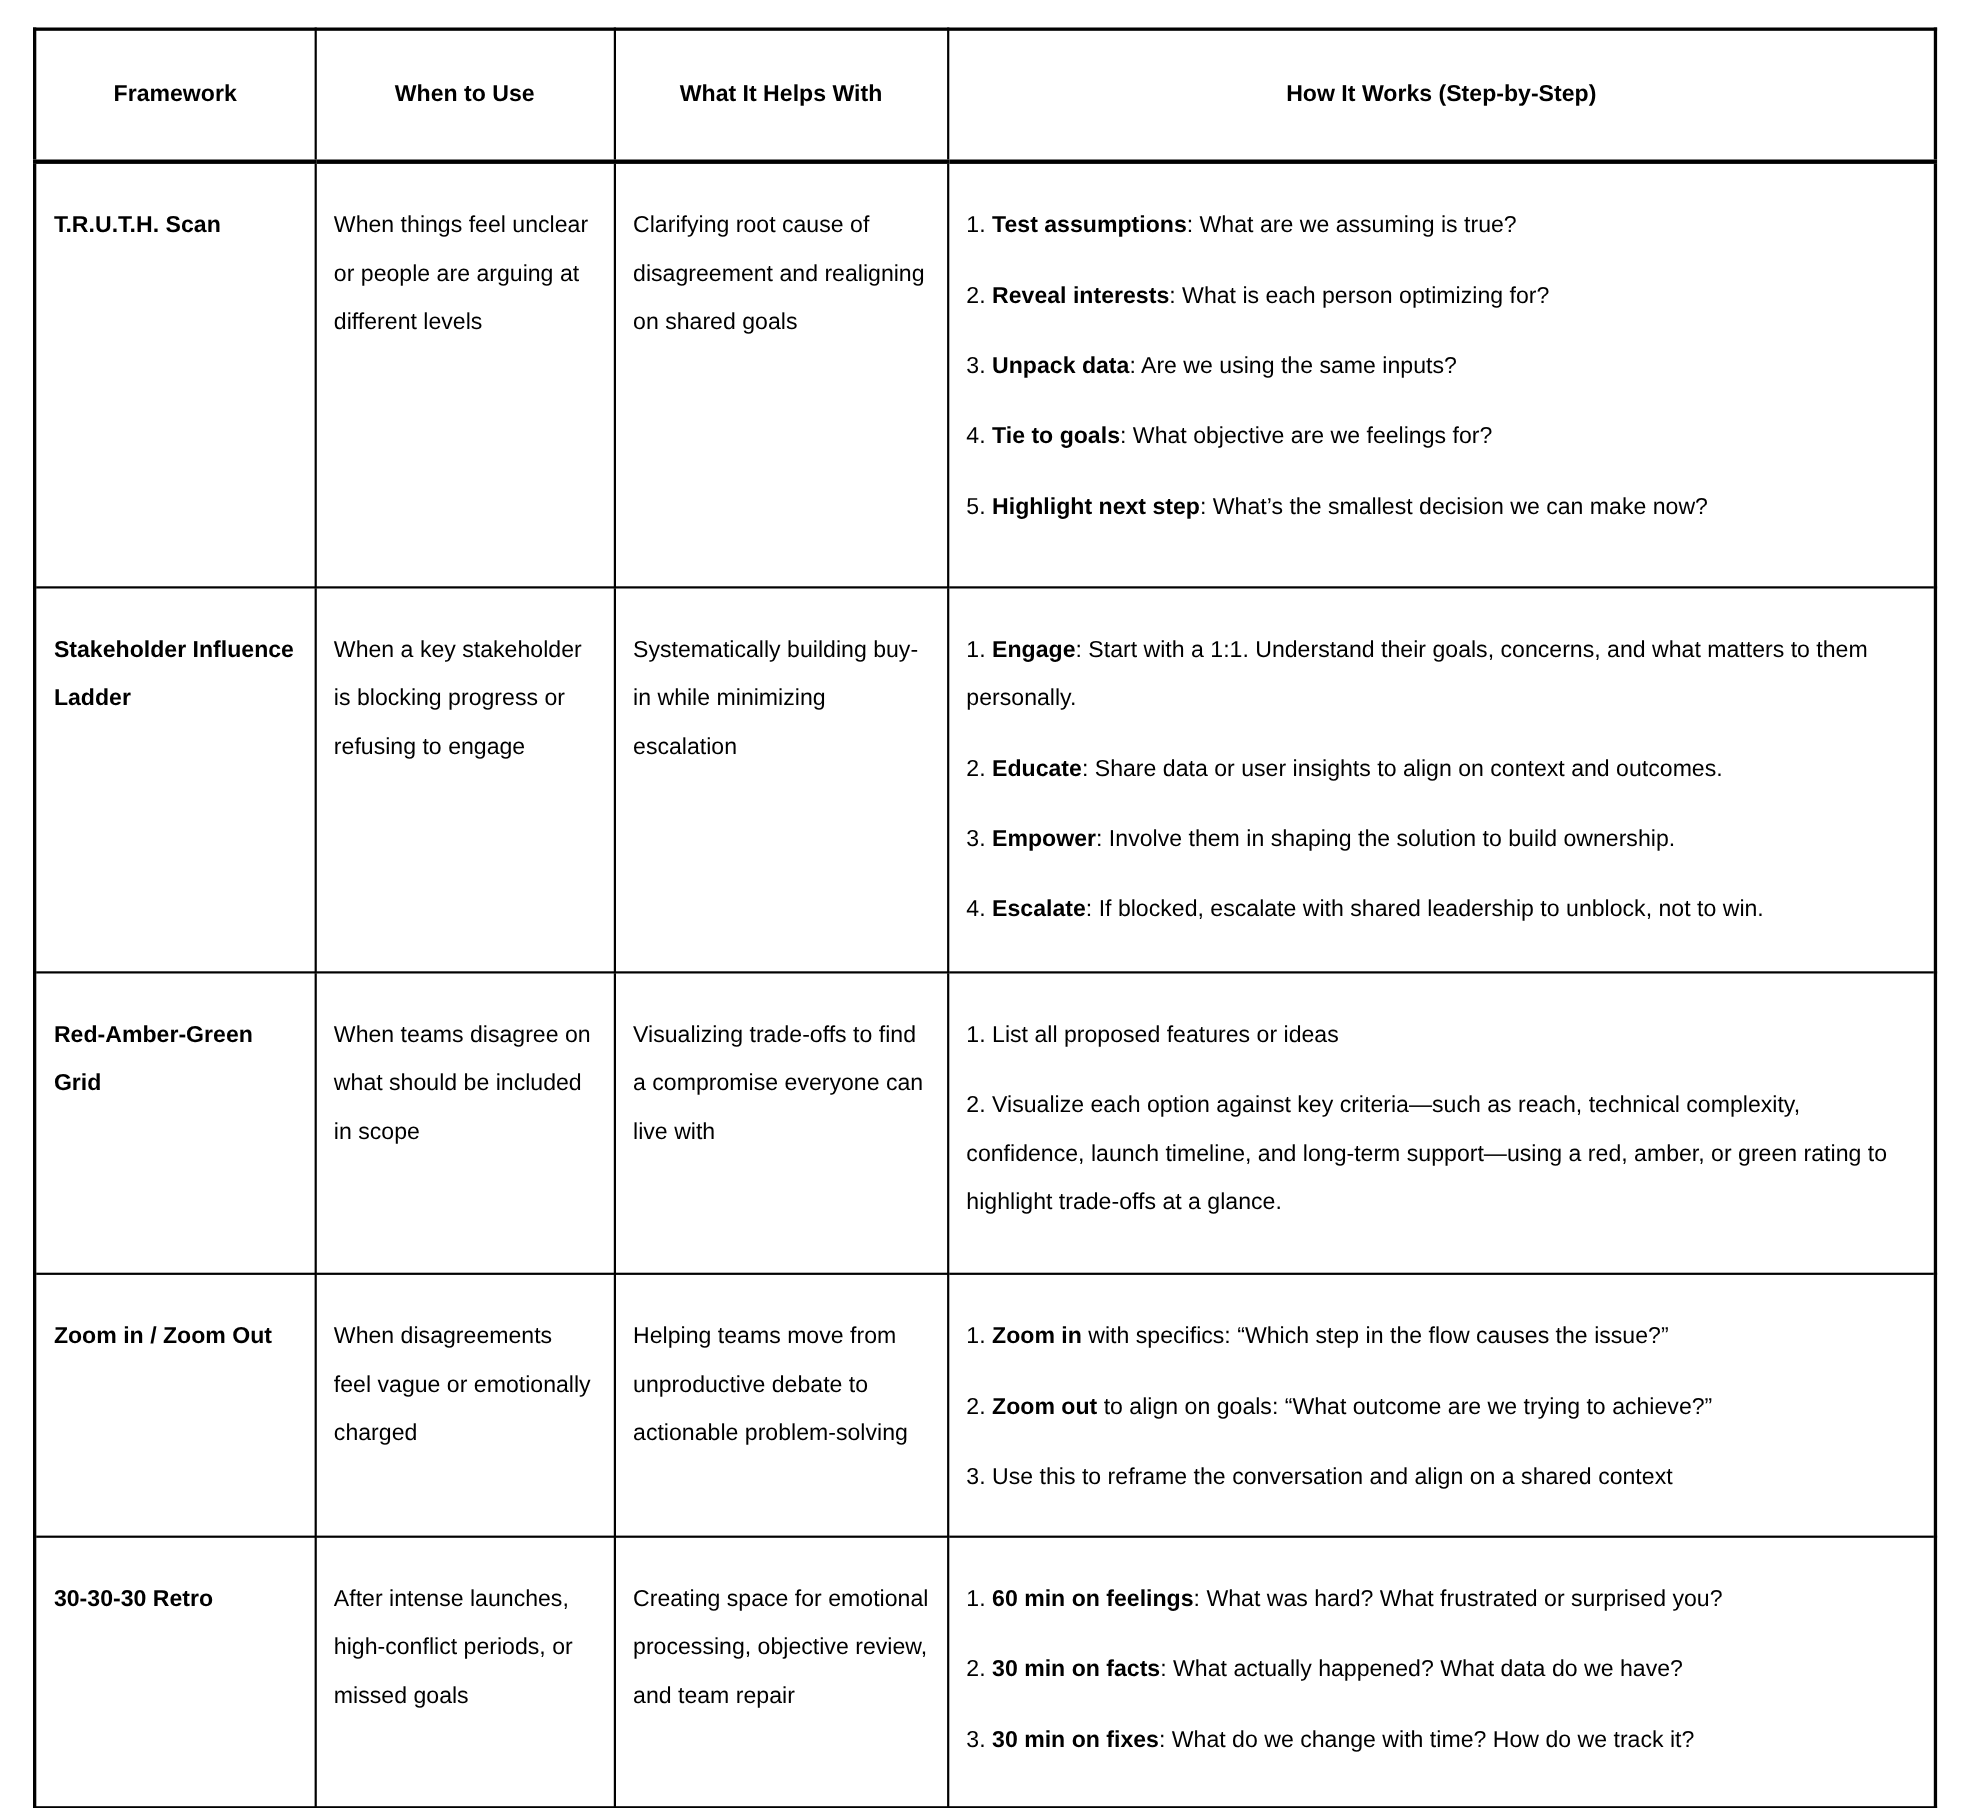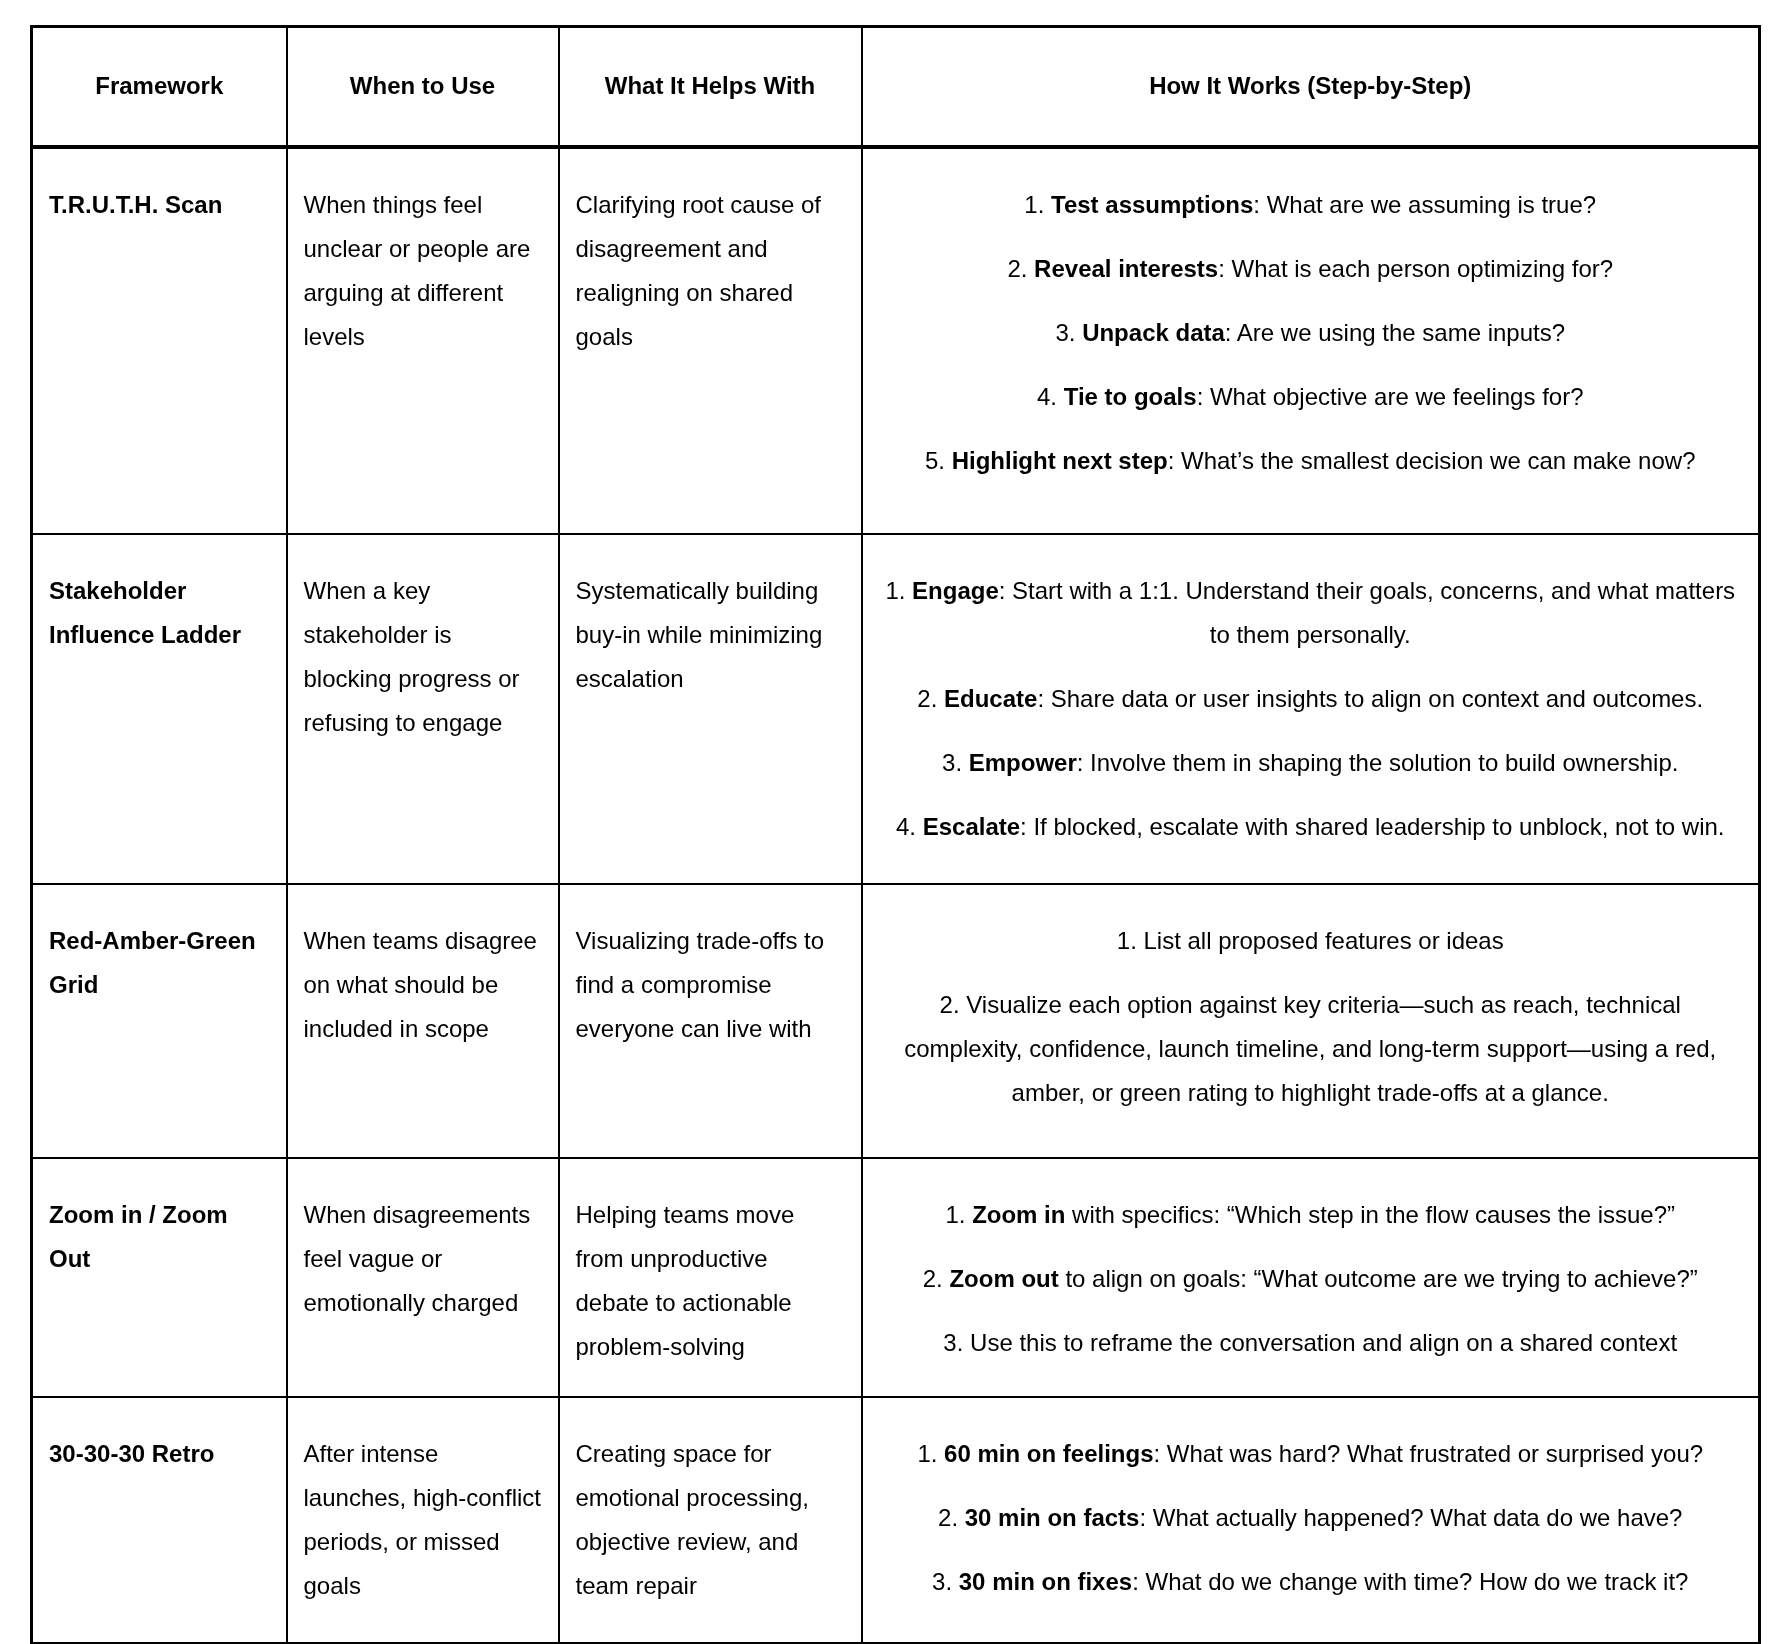--- a/index.html
+++ b/index.html
@@ -21,42 +21,42 @@
     left: 30px;
     top: 25px;
     width: 1728px;
     border-collapse: collapse;
     table-layout: fixed;
     background: #ffffff;
     border: 3px solid #000000;
   }
   th, td {
     border: 2px solid #000000;
-    font-size: 24px;
+    font-size: 21px;
     line-height: 44px;
     text-align: left;
     vertical-align: top;
     padding: 34px 16px 16px 16px;
     word-wrap: break-word;
   }
   thead th {
     font-weight: bold;
     text-align: center;
     vertical-align: middle;
     padding: 10px 12px;
     border-bottom: 4px solid #000000;
   }
   tr.row-header { height: 120px; }
   tr.row-0 { height: 387px; }
   tr.row-1 { height: 350px; }
   tr.row-2 { height: 274px; }
   tr.row-3 { height: 239px; }
   tr.row-4 { height: 247px; }
   td.framework-cell { font-weight: bold; }
-  .step { margin: 0 0 20px 0; text-align: center; }
+  .step { margin: 0 0 20px 0; }
   .step:last-child { margin-bottom: 0; }
   .step strong { font-weight: bold; }
 </style>
 </head>
 <body>
 
 <div class="page">
   <table class="frameworks">
     <colgroup>
       <col style="width:255px">

